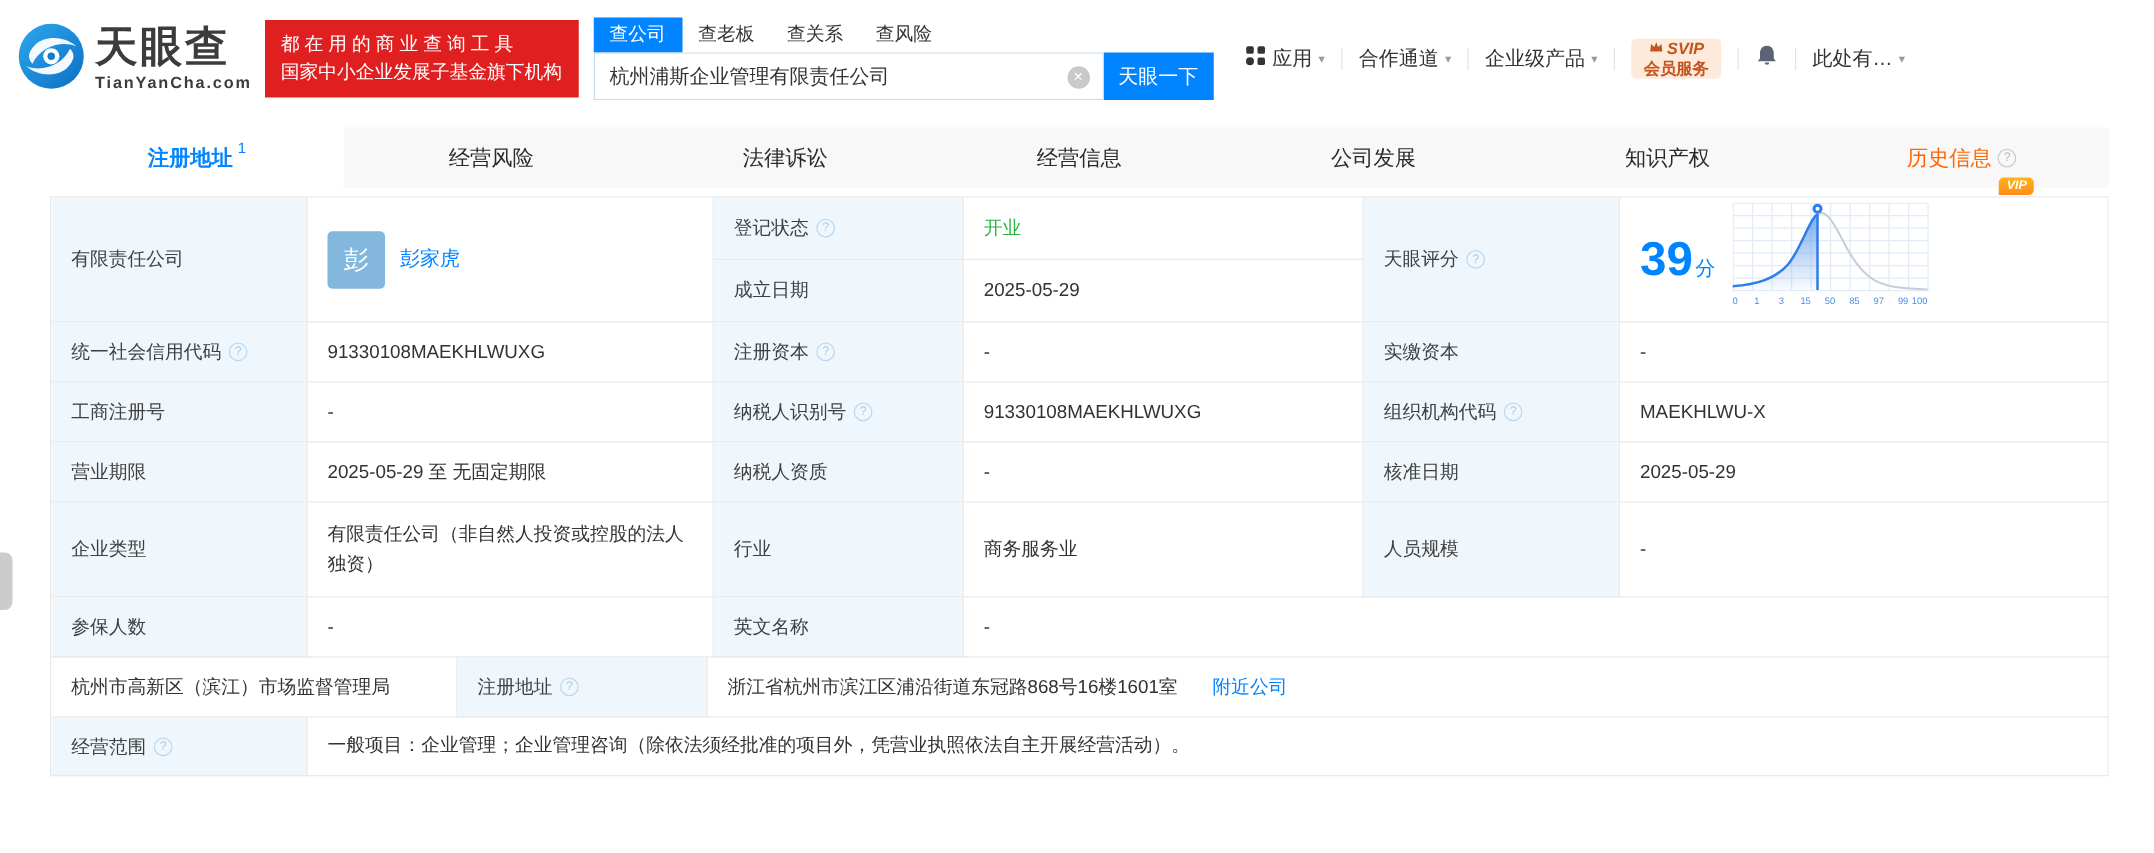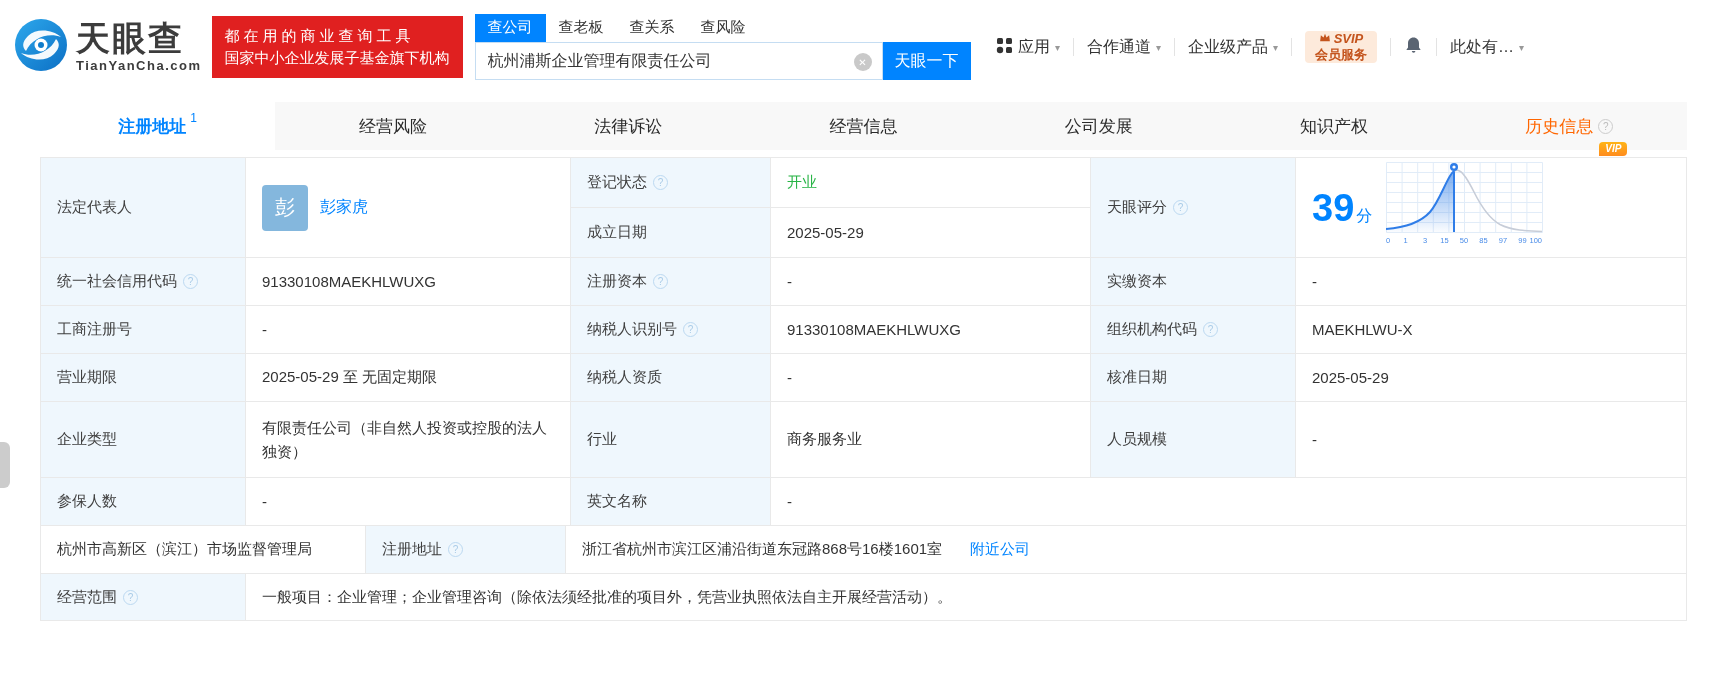--- a/index.html
+++ b/index.html
@@ -193,21 +193,21 @@
       <span class="vip-badge">VIP</span>
       <span>历史信息</span>
       <span class="qgray">?</span>
     </div>
   </div>
 
   <div class="tbl">
 
     <div class="row r1">
       <div class="cell lc c-l1">
-        <span>法定代表人</span>
+        <span>有限责任公司</span>
       </div>
       <div class="cell c-v1">
         <span class="avatar">彭</span>
         <span class="link lnk-name">彭家虎</span>
       </div>
       <div class="mid">
         <div class="mid-row">
           <div class="cell lc c-l2">
             <span>登记状态</span>
             <span class="qm">?</span>

